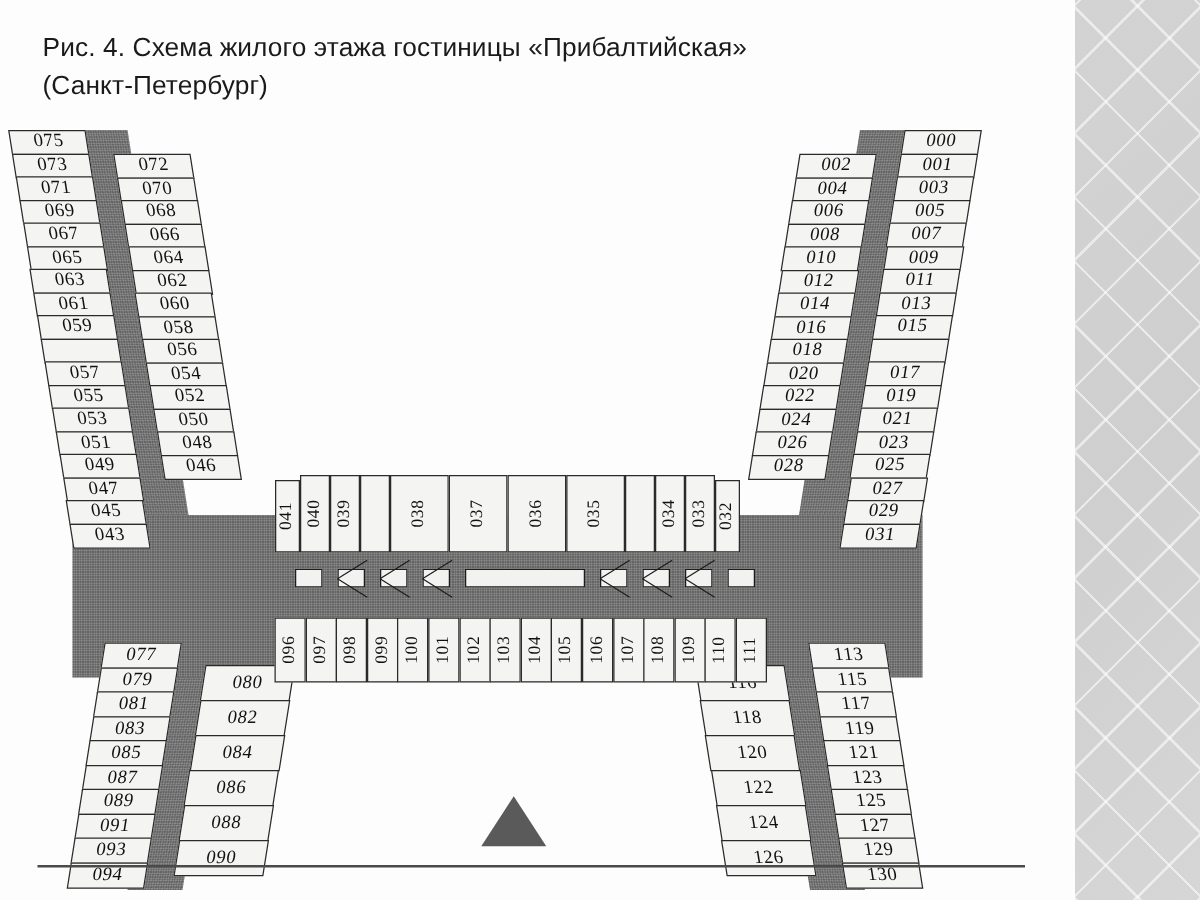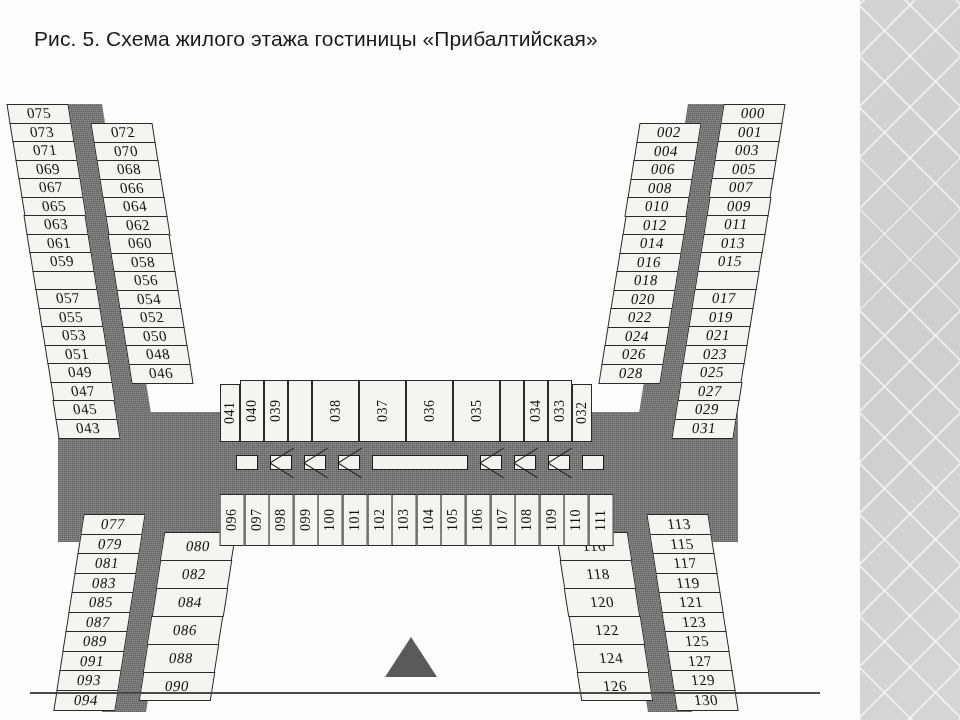--- a/index.html
+++ b/index.html
@@ -76,21 +76,22 @@
   }
 </style>
 </head>
 <body>
 
 <div id="slide">
 
   <div id="right-panel"></div>
 
   <div id="title">
-    <div>Рис. 5. Схема жилого этажа гостиницы «Прибалтийская»</div>
+    <div>Рис. 4. Схема жилого этажа гостиницы «Прибалтийская»</div>
+    <div>(Санкт-Петербург)</div>
   </div>
 
   <div id="plan">
 
     <div class="corr" style="left:58px;top:12px;width:44px;height:330px;transform:skewX(9deg);transform-origin:top left;"></div>
     <div class="corr" style="left:688px;top:12px;width:44px;height:330px;transform:skewX(-9deg);transform-origin:top right;"></div>
     <div class="corr" style="left:102px;top:410px;width:44px;height:210px;transform:skewX(-9deg);transform-origin:bottom left;"></div>
     <div class="corr" style="left:648px;top:410px;width:44px;height:210px;transform:skewX(9deg);transform-origin:bottom right;"></div>
     <div class="corr" style="left:58px;top:320px;width:680px;height:130px;"></div>
 

